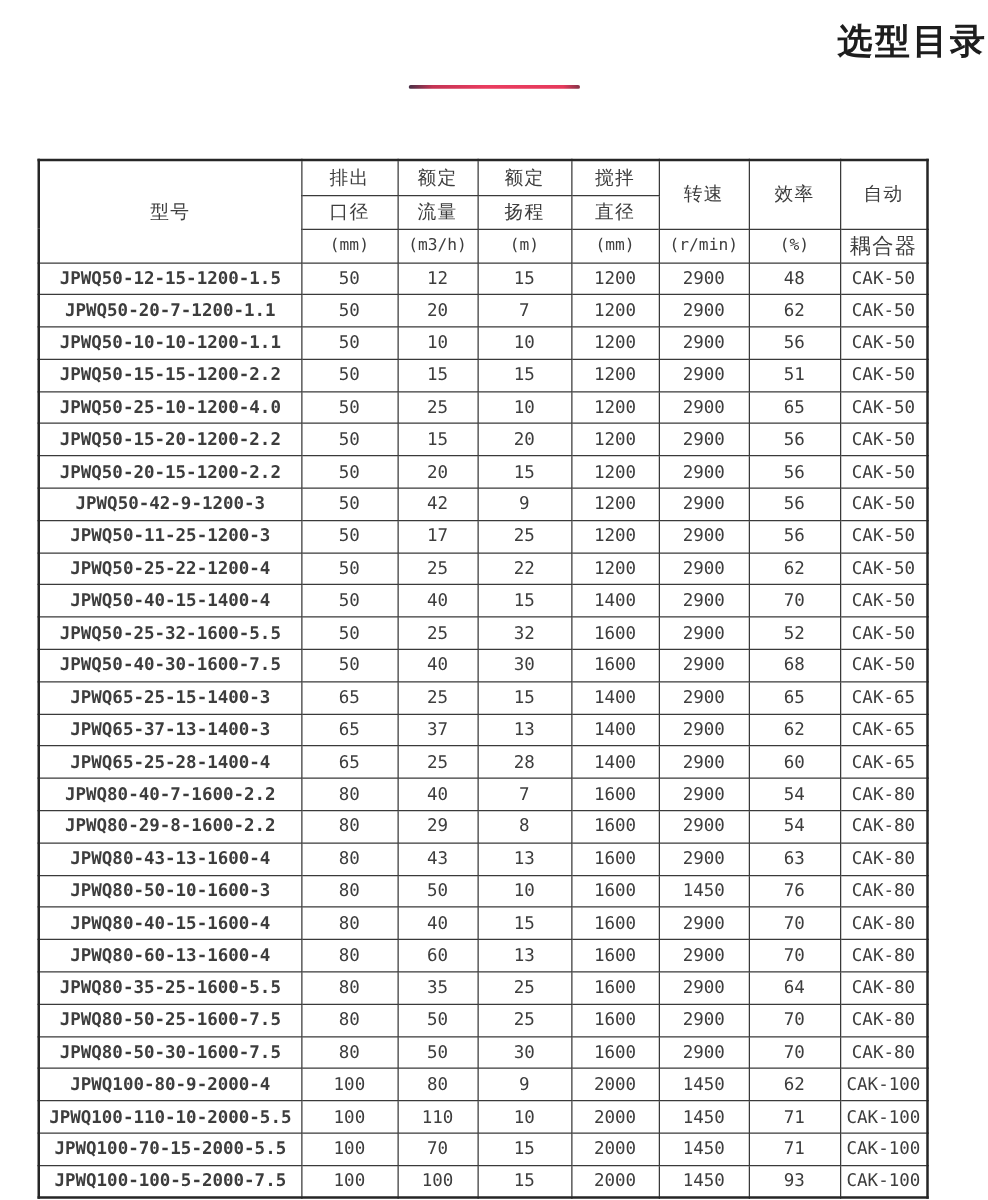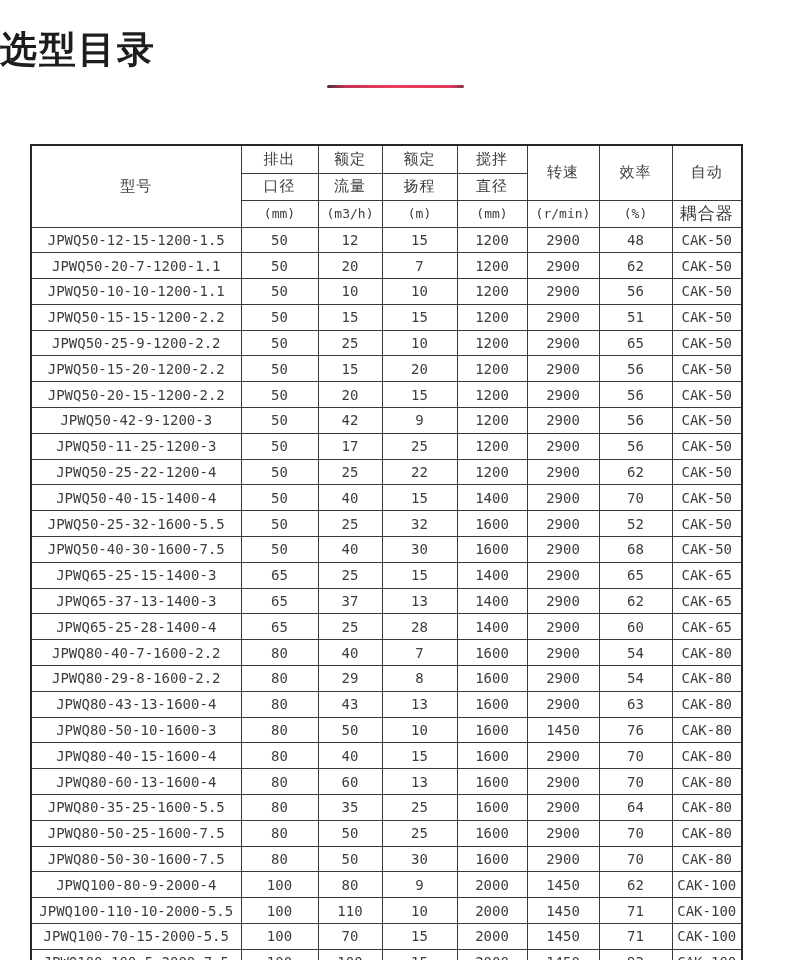--- a/index.html
+++ b/index.html
@@ -9,23 +9,23 @@
     font-family: "DejaVu Sans Mono", "Liberation Sans", sans-serif;
   }
   .page {
     width: 790px;
     height: 960px;
     background: #ffffff;
     overflow: hidden;
     position: relative;
   }
   .title {
-    margin-top: 26px;
-    text-align: left;
-    font-size: 37px;
+    margin-top: 9px;
+    text-align: right;
+    font-size: 28px;
     line-height: 48px;
     font-weight: bold;
     letter-spacing: 2px;
     color: #1d1d1d;
     font-family: "Liberation Sans", "DejaVu Sans", sans-serif;
   }
   .title-underline {
     width: 137px;
     height: 3px;
     margin: 11px auto 0 auto;
@@ -54,21 +54,21 @@
     font-weight: normal;
     font-size: 15px;
     letter-spacing: 1px;
   }
   thead tr.h1 th { height: 28px; }
   thead tr.h2 th { height: 27px; margin-top: 36px; }
   thead tr.h3 th { height: 27px; font-size: 13px; letter-spacing: 0; }
   thead tr.h3 th.cjk { font-size: 17px; letter-spacing: 1px; text-align: center; }
   tbody tr { height: 25.8px; }
   tbody td { font-size: 14px; }
-  tbody td.model-cell { font-size: 14px; }
+  tbody td.model-cell { font-size: 14px; font-weight: bold; }
 </style>
 </head>
 <body>
 
 <div class="page">
 
   <div class="title">选型目录</div>
   <div class="title-underline"></div>
 
   <table class="spec">
@@ -144,21 +144,21 @@
           <td class="model-cell">JPWQ50-15-15-1200-2.2</td>
           <td>50</td>
           <td>15</td>
           <td>15</td>
           <td>1200</td>
           <td>2900</td>
           <td>51</td>
           <td>CAK-50</td>
         </tr>
         <tr>
-          <td class="model-cell">JPWQ50-25-9-1200-2.2</td>
+          <td class="model-cell">JPWQ50-25-10-1200-4.0</td>
           <td>50</td>
           <td>25</td>
           <td>10</td>
           <td>1200</td>
           <td>2900</td>
           <td>65</td>
           <td>CAK-50</td>
         </tr>
         <tr>
           <td class="model-cell">JPWQ50-15-20-1200-2.2</td>

